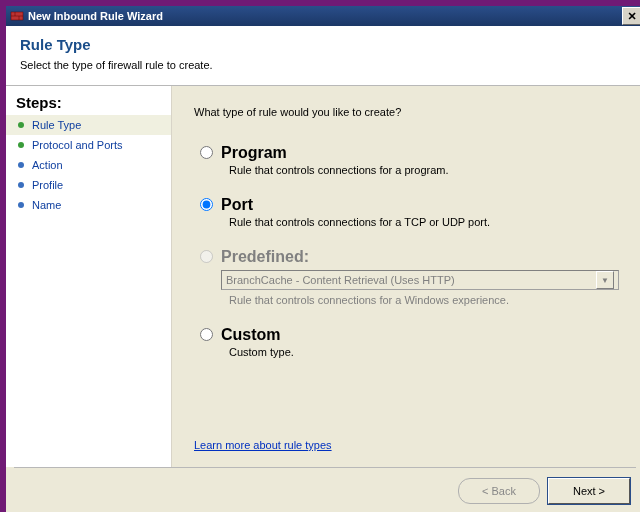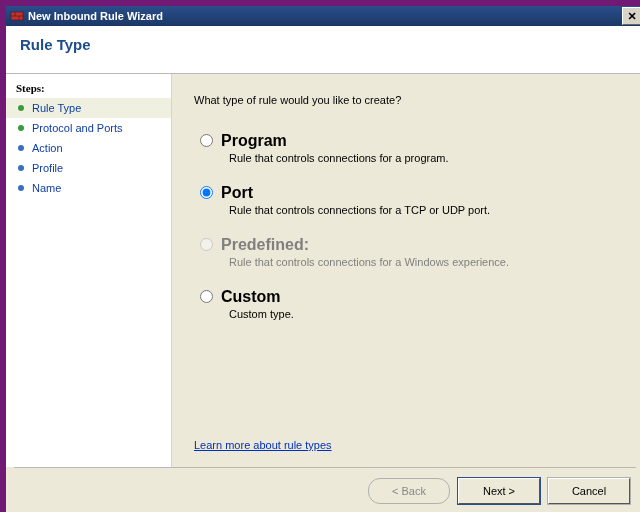--- a/index.html
+++ b/index.html
@@ -78,24 +78,23 @@
     min-height: 0;
   }
   .sidebar {
     width: 165px;
     background: #fff;
     padding: 6px 0;
     border-right: 1px solid #d8d4c8;
   }
   .sidebar-heading {
     font-weight: bold;
-    font-size: 11px;
+    font-size: 15px;
     padding: 2px 22px 4px 10px;
     color: #000;
-    font-family: Liberation Serif, serif;
   }
   .step {
     display: flex;
     align-items: center;
     padding: 4px 10px 4px 12px;
     font-size: 11px;
     cursor: pointer;
   }
   .step.current {
     background: #f0f0e0;
@@ -247,20 +246,21 @@
       </svg>
     </span>
     <span class="title">New Inbound Rule Wizard</span>
     <div class="close-btn">
       <span>✕</span>
     </div>
   </div>
 
   <div class="header-area">
     <h1>Rule Type</h1>
+    <div class="subtitle">Select the type of firewall rule to create.</div>
   </div>
 
   <div class="body-area">
 
     <div class="sidebar">
       <div class="sidebar-heading">Steps:</div>
 
       <div class="step current">
         <span class="bullet"></span>
         <span class="label">Rule Type</span>
@@ -301,20 +301,26 @@
           <div class="opt-body">
             <div class="opt-title">Port</div>
             <div class="opt-desc">Rule that controls connections for a TCP or UDP port.</div>
           </div>
         </div>
 
         <div class="opt">
           <input type="radio" name="ruletype" disabled="" style="">
           <div class="opt-body">
             <div class="opt-title disabled">Predefined:</div>
+            <div class="predef-select-wrap">
+              <div class="predef-select">
+                <span>BranchCache - Content Retrieval (Uses HTTP)</span>
+                <span class="arrow">▼</span>
+              </div>
+            </div>
             <div class="opt-desc disabled" style="margin-bottom:12px">Rule that controls connections for a Windows experience.</div>
           </div>
         </div>
 
         <div class="opt">
           <input type="radio" name="ruletype" style="">
           <div class="opt-body">
             <div class="opt-title">Custom</div>
             <div class="opt-desc">Custom type.</div>
           </div>
@@ -325,16 +331,15 @@
       <a class="learn-link">Learn more about rule types</a>
     </div>
 
   </div>
 
   <hr class="footer-sep">
 
   <div class="button-row">
     <div class="btn disabled">&lt; Back</div>
     <div class="btn default">Next &gt;</div>
-    <div class="btn">Cancel</div>
   </div>
 
 </div>
 
 </body></html>

